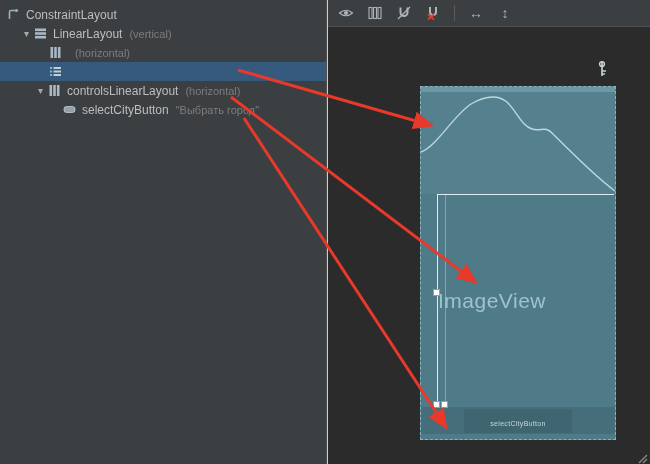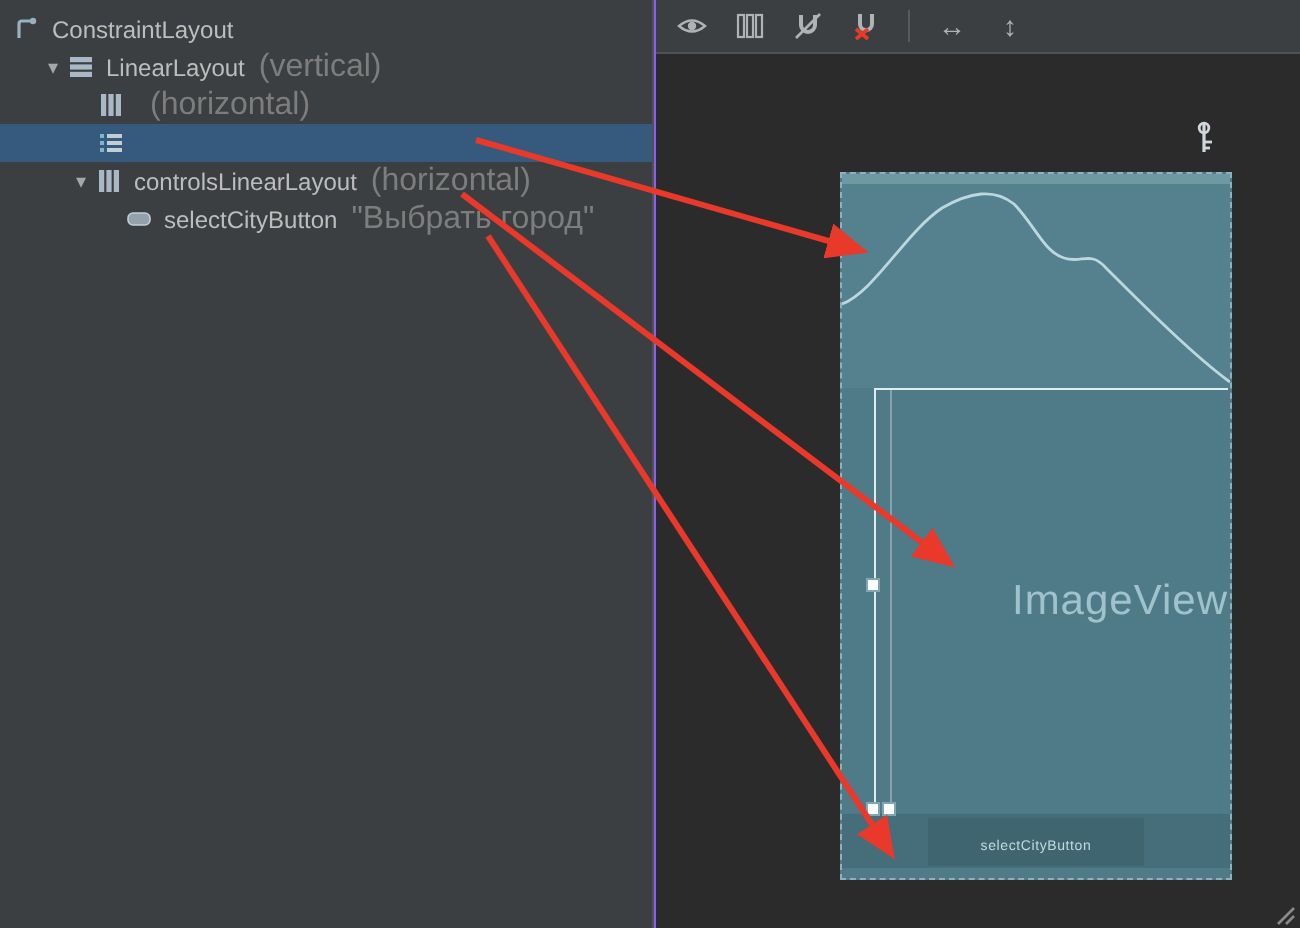--- a/index.html
+++ b/index.html
@@ -1,52 +1,52 @@
 <!DOCTYPE html>
 <html><head>
 <meta charset="utf-8">
 <style>
   html,body{margin:0;padding:0;background:#2b2b2b;}
   .stage{position:relative;width:650px;height:464px;overflow:hidden;
-         background:#8b5cf6;font-family:"Liberation Sans",sans-serif;
+         background:#f0abfc;font-family:"Liberation Sans",sans-serif;
          -webkit-font-smoothing:antialiased;}
   
   .left-panel{position:absolute;left:0;top:0;width:327px;height:464px;
               background:#3c3f41;padding-top:5px;box-sizing:border-box;
               border-right:1px solid #515151;}
   .trow{display:flex;align-items:center;height:19px;font-size:12px;
         color:#bdbdbd;white-space:nowrap;box-sizing:border-box;cursor:default;}
   .trow.selected{background:#36597e;color:#f0f0f0;}
   .chev{width:13px;font-size:10px;color:#a7a7a7;text-align:center;flex:0 0 13px;}
   .ticon{width:14px;height:14px;margin-right:6px;flex:0 0 14px;display:inline-flex;
          align-items:center;justify-content:center;}
   .ticon svg{display:block;}
   .lbl{color:inherit;}
-  .meta{margin-left:7px;color:#7d7d7d;font-size:16px;}
+  .meta{margin-left:7px;color:#7d7d7d;font-size:11px;}
   .trow.selected .meta{color:#a9b6c2;}
   
   .right-panel{position:absolute;left:328px;top:0;right:0;bottom:0;background:#2b2b2b;}
   .dtoolbar{position:absolute;left:0;top:0;right:0;height:27px;background:#3c3f41;
             border-bottom:1px solid #515151;display:flex;align-items:center;
             padding-left:8px;gap:9px;box-sizing:border-box;}
   .tbtn{width:20px;height:20px;display:inline-flex;align-items:center;justify-content:center;
         border-radius:3px;cursor:pointer;}
   .tbtn .glyph{font-size:14px;color:#b0b3b5;line-height:1;}
   .tsep{width:1px;height:16px;background:#5a5a5a;margin:0 2px;}
   .canvas{position:absolute;left:0;top:28px;right:0;bottom:0;background:#2b2b2b;}
   
   .preview{position:absolute;left:92px;top:58px;width:194px;height:352px;
            background:#4f7b88;border:1px dashed rgba(195,224,233,0.55);
            box-sizing:content-box;}
   .pv-topstrip{position:absolute;left:0;top:0;width:100%;height:5px;background:#6d98a4;}
   .pv-wave{position:absolute;left:0;top:5px;width:194px;height:102px;background:#55818e;}
   .pv-image{position:absolute;left:16px;top:107px;width:177px;height:213px;
             border-top:1px solid rgba(240,250,252,0.9);
             border-left:1px solid rgba(240,250,252,0.9);
-            display:flex;align-items:center;justify-content:flex-end;box-sizing:border-box;}
+            display:flex;align-items:center;justify-content:flex-start;box-sizing:border-box;}
   .pv-image:after{content:"";position:absolute;left:7px;top:0;bottom:0;width:1px;
                   background:rgba(255,255,255,0.30);}
   .pv-image-label{font-size:21px;color:#9fc2cc;letter-spacing:0.5px;}
   .pv-btnbar{position:absolute;left:0;top:320px;width:194px;height:27px;background:#456e7a;
              display:flex;align-items:center;justify-content:center;}
   .pv-btn-inner{background:#3f6571;padding:3px 26px;border-radius:1px;}
   .pv-btn-label{font-size:7px;color:#c2d9df;letter-spacing:0.3px;}
   .handle{position:absolute;width:7px;height:7px;background:#ffffff;
           border:1px solid #7fa7b2;box-sizing:border-box;cursor:pointer;}
   

